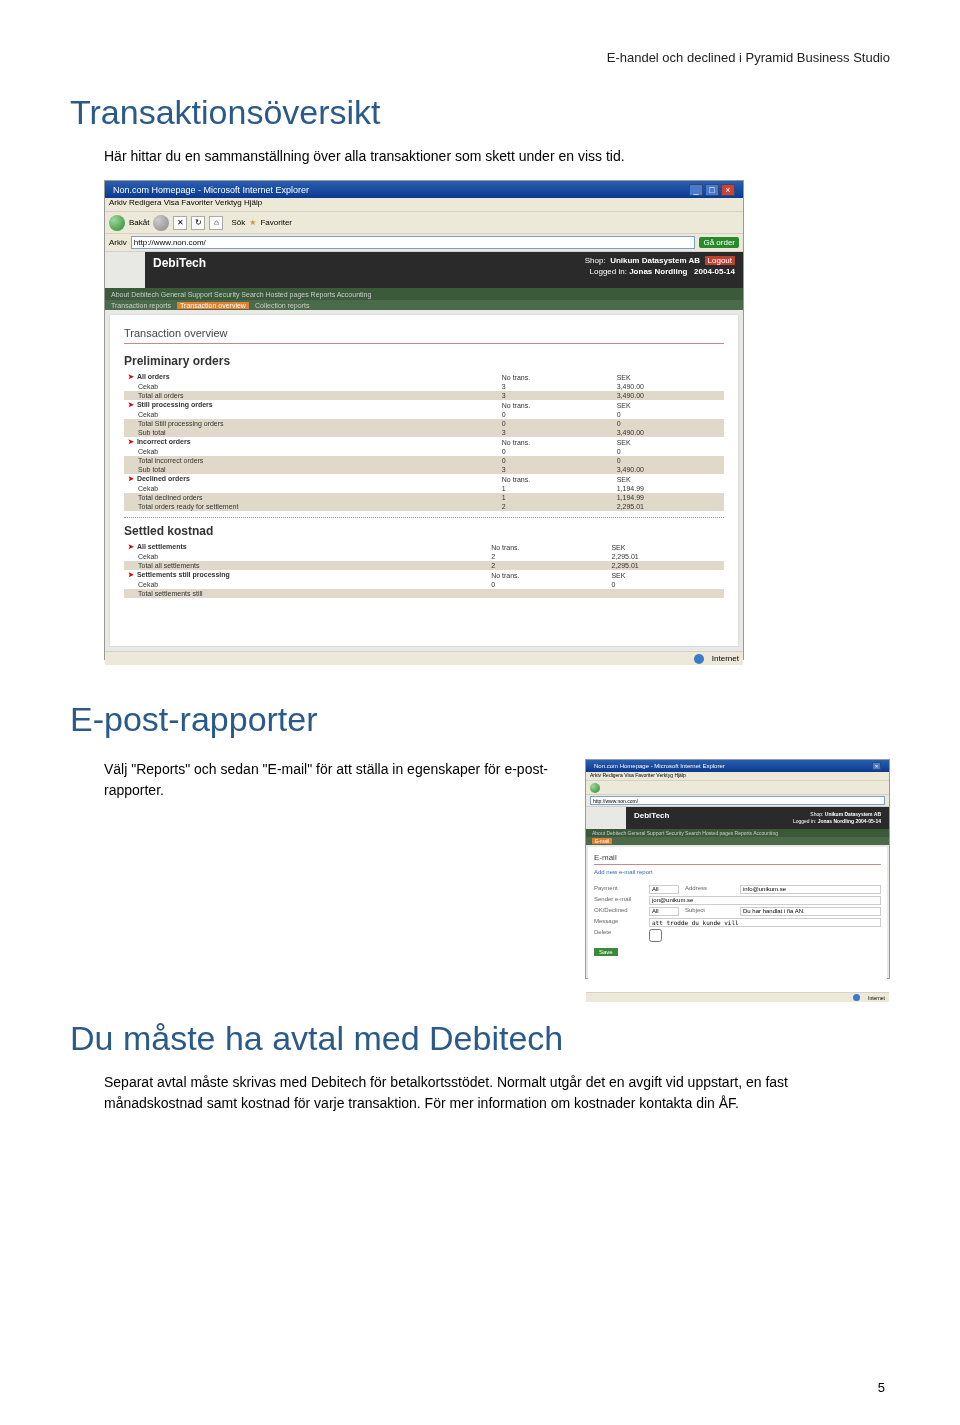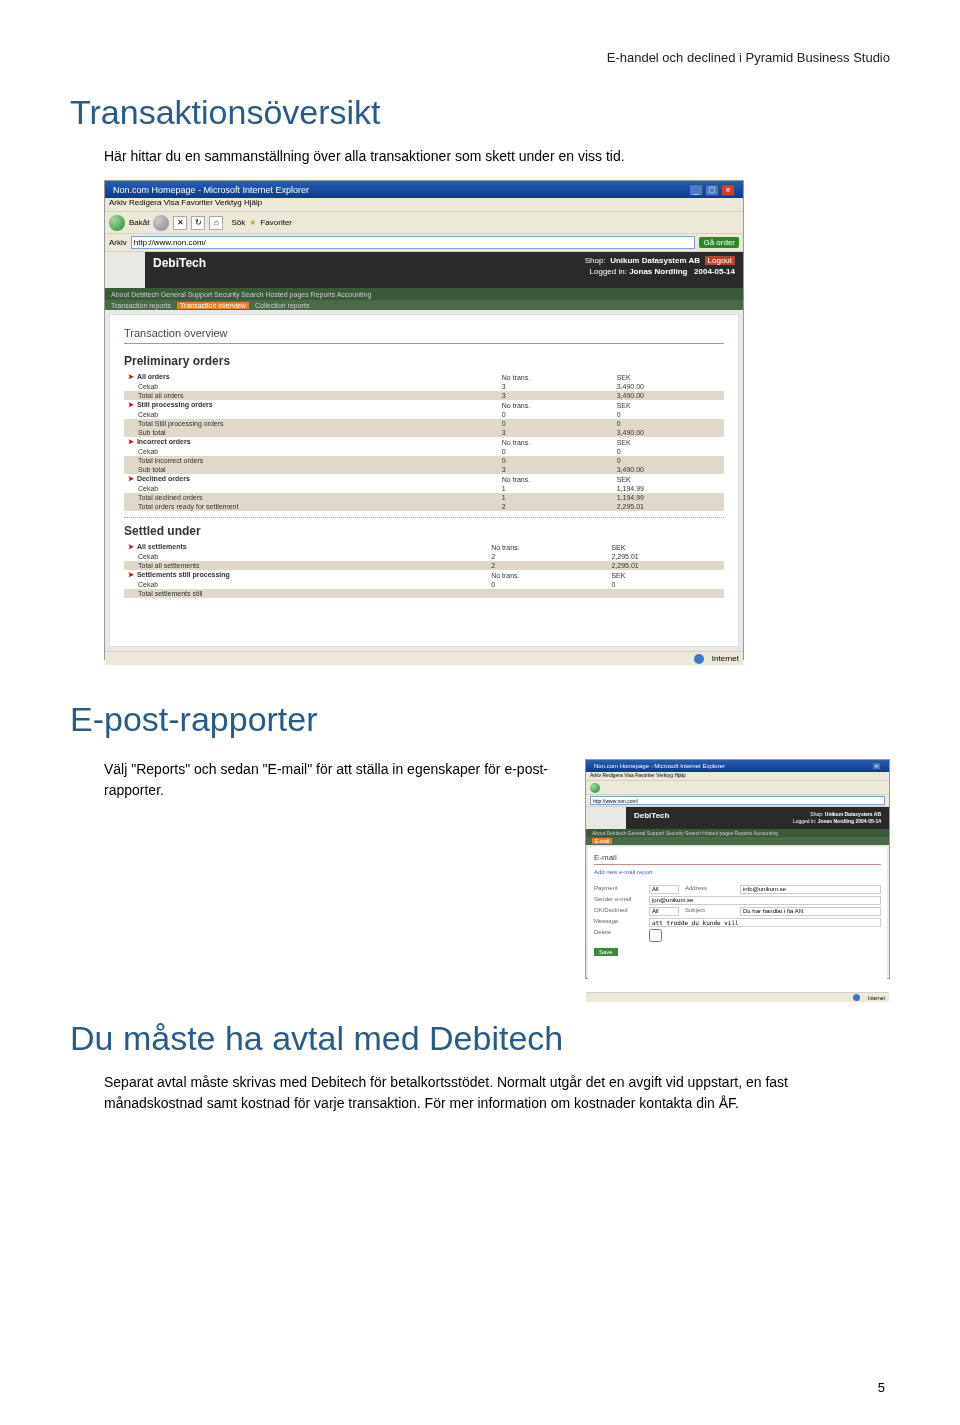--- a/index.html
+++ b/index.html
@@ -211,21 +211,21 @@
             <td>1,194.99</td>
           </tr>
       <tr class="total indent-row">
             <td>Total orders ready for settlement</td>
             <td>2</td>
             <td>2,295.01</td>
           </tr>
     </tbody>
       </table>
     <div style="border-top:1px dotted #999;margin:6px 0"></div>
-    <div class="sect-title">Settled under</div>
+    <div class="sect-title">Settled kostnad</div>
     <table class="trans-table">
       <tbody>
           <tr>
             <td><span class="arrow-red">➤</span><b>All settlements</b></td>
             <td>No trans.</td>
             <td>SEK</td>
           </tr>
       <tr class="indent-row">
             <td>Cekab</td>
             <td>2</td>

